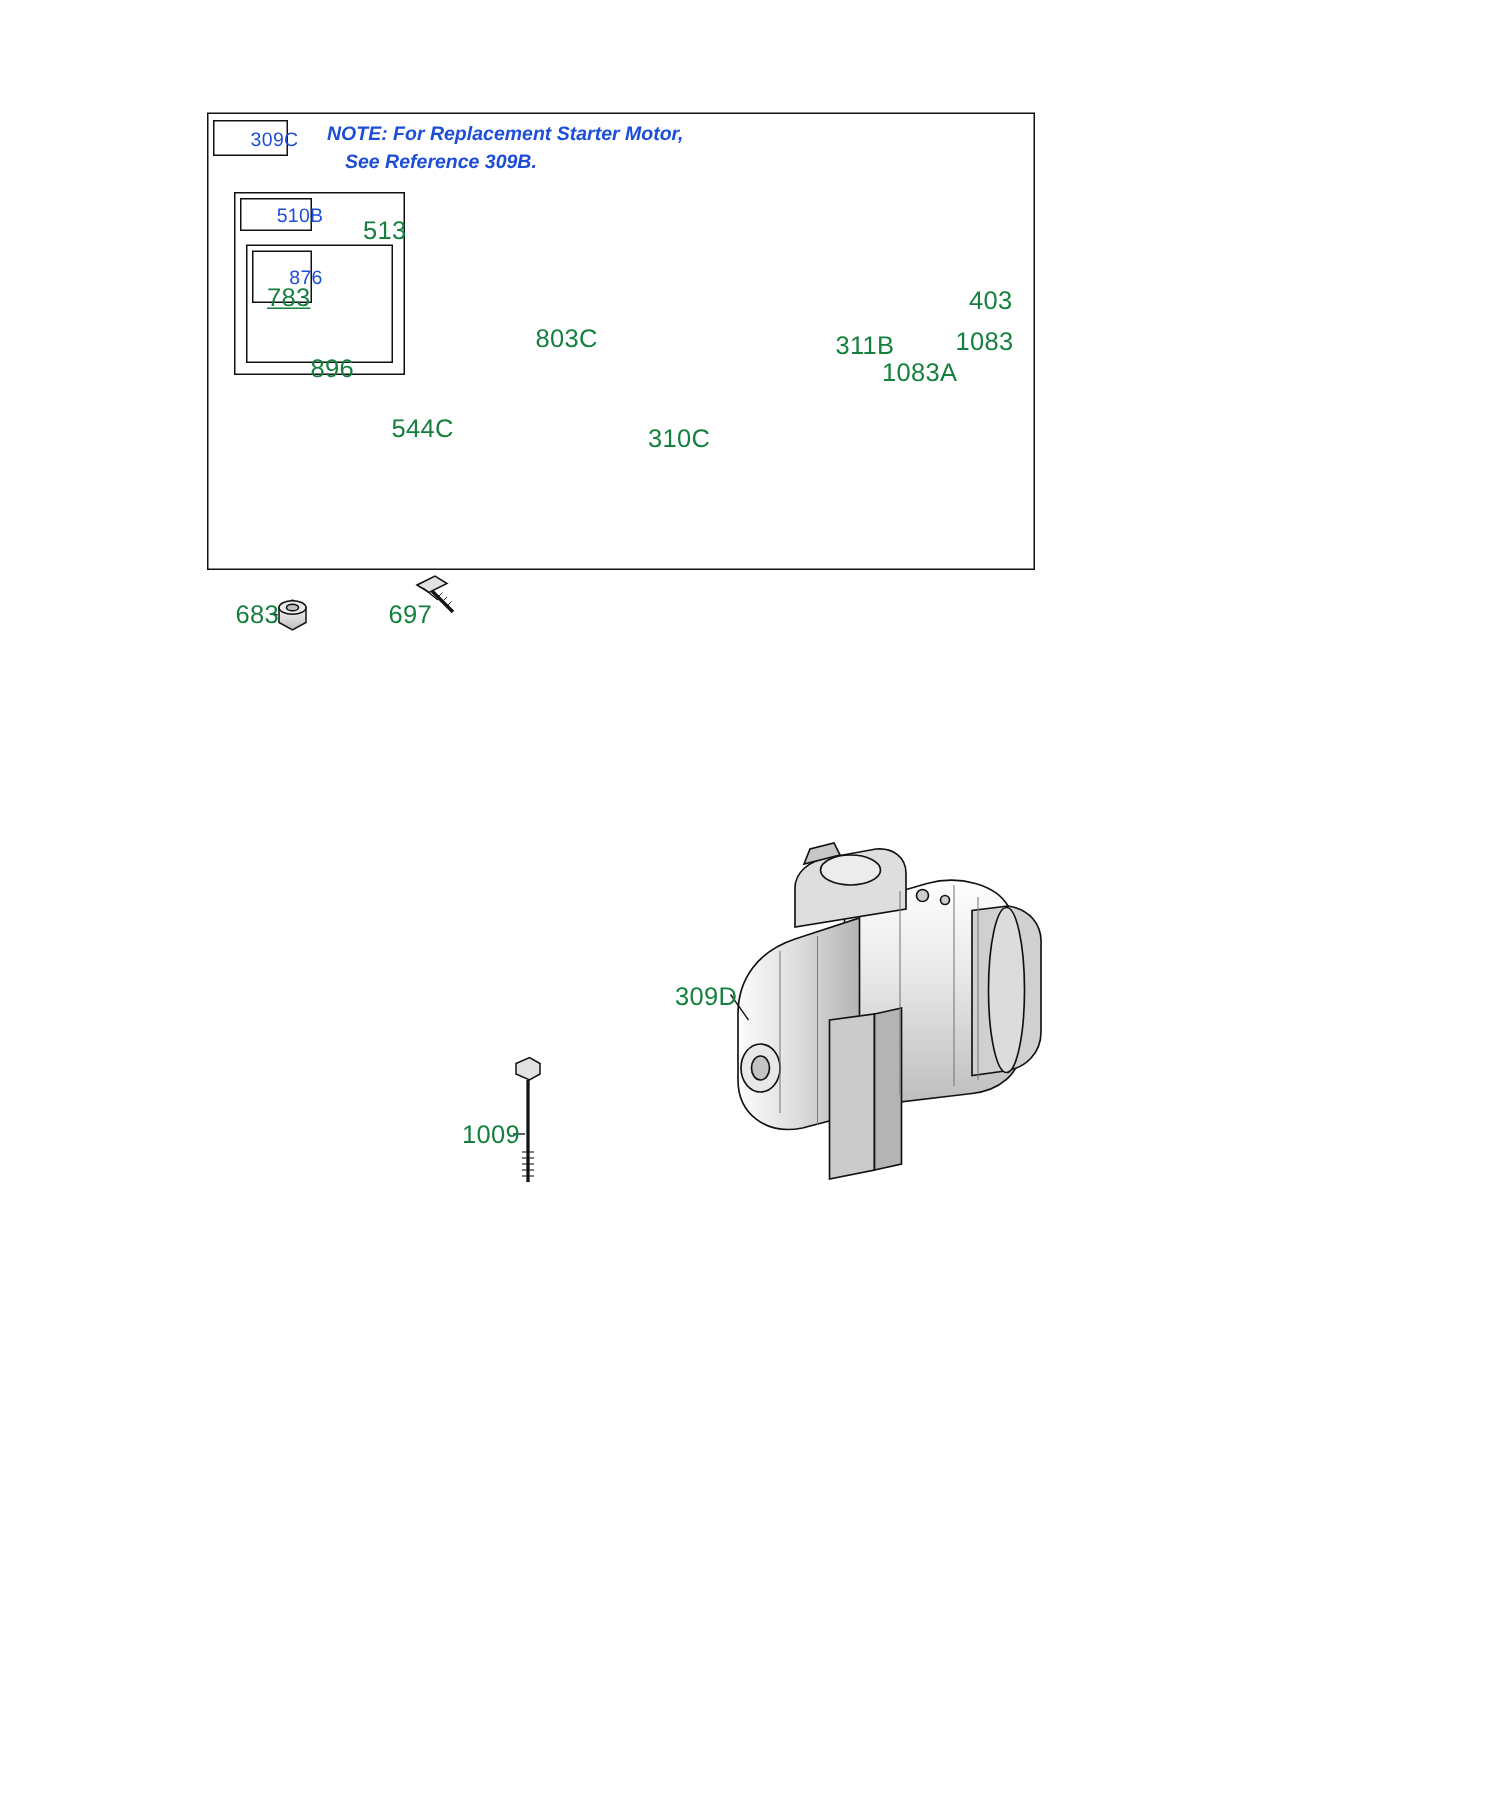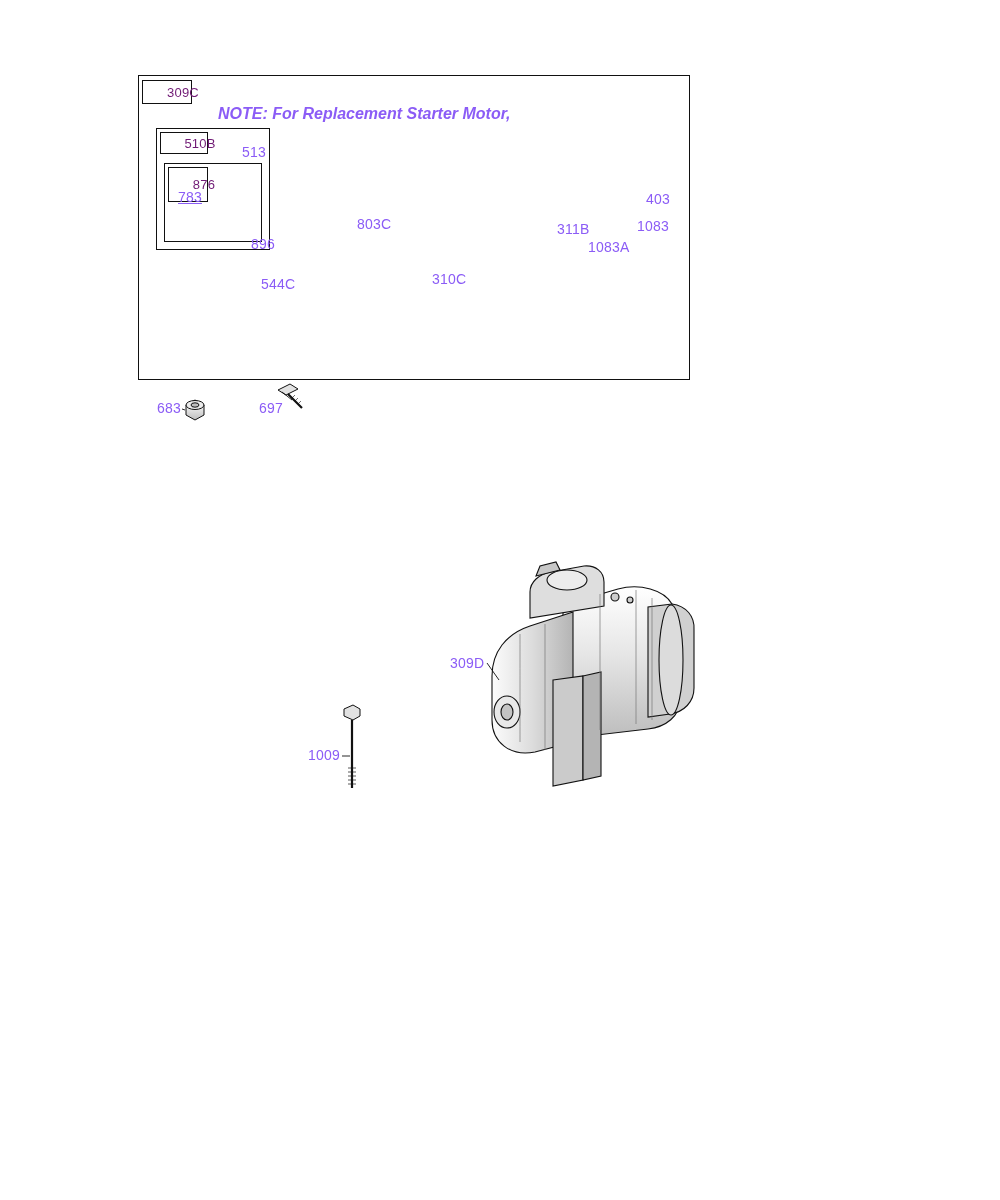--- a/index.html
+++ b/index.html
@@ -38,43 +38,43 @@
     border: 1.2px solid #111;
     box-sizing: border-box;
     font-size: 13px;
     font-weight: 400;
     line-height: 1;
     display: flex;
     align-items: center;
     justify-content: center;
     background: #fff;
     letter-spacing: 0.2px;
-    color: #701a75;
+    color: #1d4ed8;
     padding-left: 32px;
   }
   
   .lbl {
     position: absolute;
-    font-size: 14px;
+    font-size: 17px;
     line-height: 1;
-    color: #8b5cf6;
+    color: #15803d;
     white-space: nowrap;
     letter-spacing: 0.2px;
   }
   
   .note {
     position: absolute;
     left: 218px;
-    top: 102px;
+    top: 80px;
     width: 300px;
     font-style: italic;
     font-weight: bold;
-    font-size: 16px;
+    font-size: 13px;
     line-height: 1.45;
-    color: #8b5cf6;
+    color: #1d4ed8;
   }
   .note .note-word {
     font-weight: bold;
     font-style: italic;
   }
   .note .note-l2 {
     display: block;
     padding-left: 12px;
     font-weight: bold;
   }
@@ -331,39 +331,40 @@
     </g>
   </svg>
 
   <div class="panel"></div>
 
   <div class="ref-box" style="left:142px; top:80px; width:50px; height:24px;">309C</div>
 
   <div class="note">
     <span class="note-word">NOTE:</span>
     <span>For Replacement Starter Motor,</span>
+    <span class="note-l2">See Reference 309B.</span>
   </div>
 
   <div class="inner-box-510"></div>
   <div class="ref-box" style="left:160px; top:132px; width:48px; height:22px;">510B</div>
 
   <div class="inner-box-876"></div>
   <div class="ref-box" style="left:168px; top:167px; width:40px; height:35px;">876</div>
 
   <div class="lbl" style="left:242px; top:145px;">513</div>
 
   <div class="lbl" style="left:178px; top:190px;text-decoration:underline;">783</div>
 
-  <div class="lbl" style="left:207px; top:237px;margin-left:44px;">896</div>
+  <div class="lbl" style="left:207px; top:237px;">896</div>
 
   <div class="lbl" style="left:357px; top:217px;">803C</div>
 
   <div class="lbl" style="left:261px; top:277px;">544C</div>
 
-  <div class="lbl" style="left:432px; top:272px;">310C</div>
+  <div class="lbl" style="left:432px; top:284px;">310C</div>
 
   <div class="lbl" style="left:646px; top:192px;">403</div>
 
   <div class="lbl" style="left:637px; top:219px;">1083</div>
 
   <div class="lbl" style="left:588px; top:240px;">1083A</div>
 
   <div class="lbl" style="left:557px; top:222px;">311B</div>
 
   <div class="lbl" style="left:157px; top:401px;">683</div>

